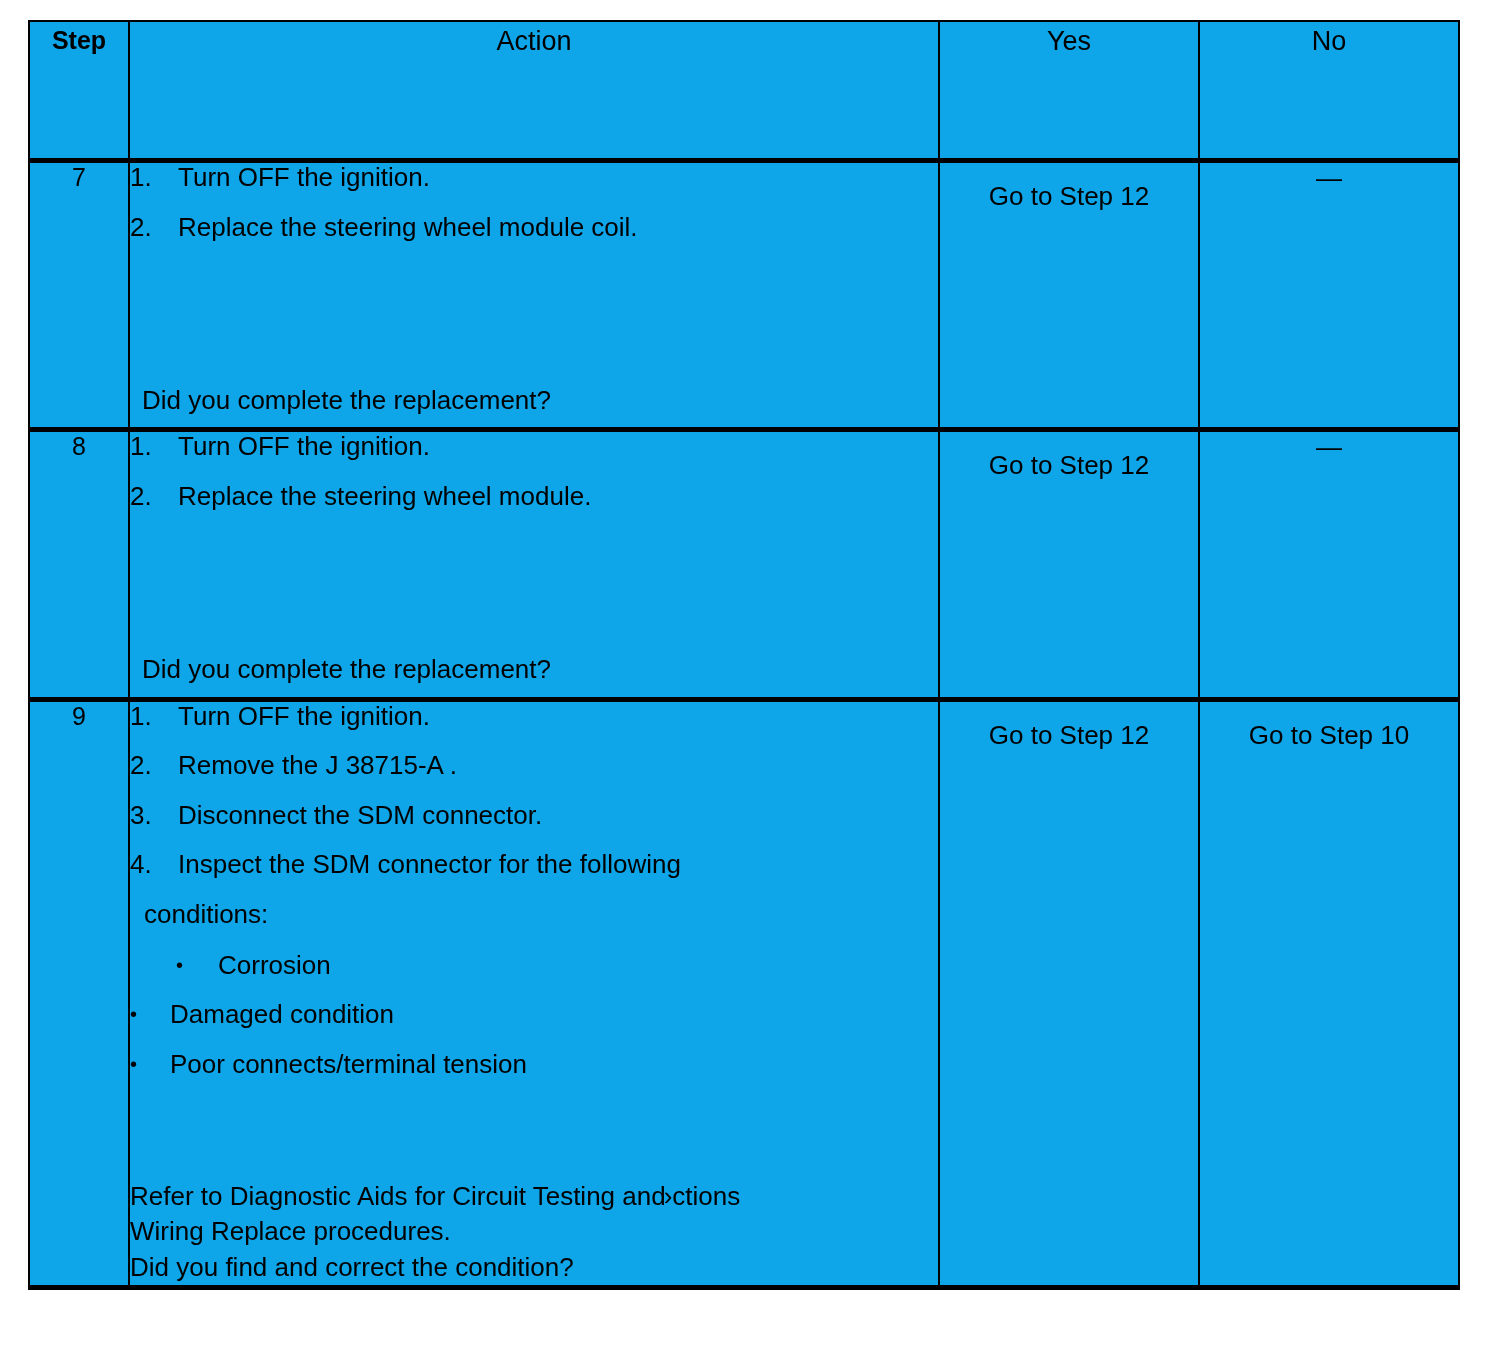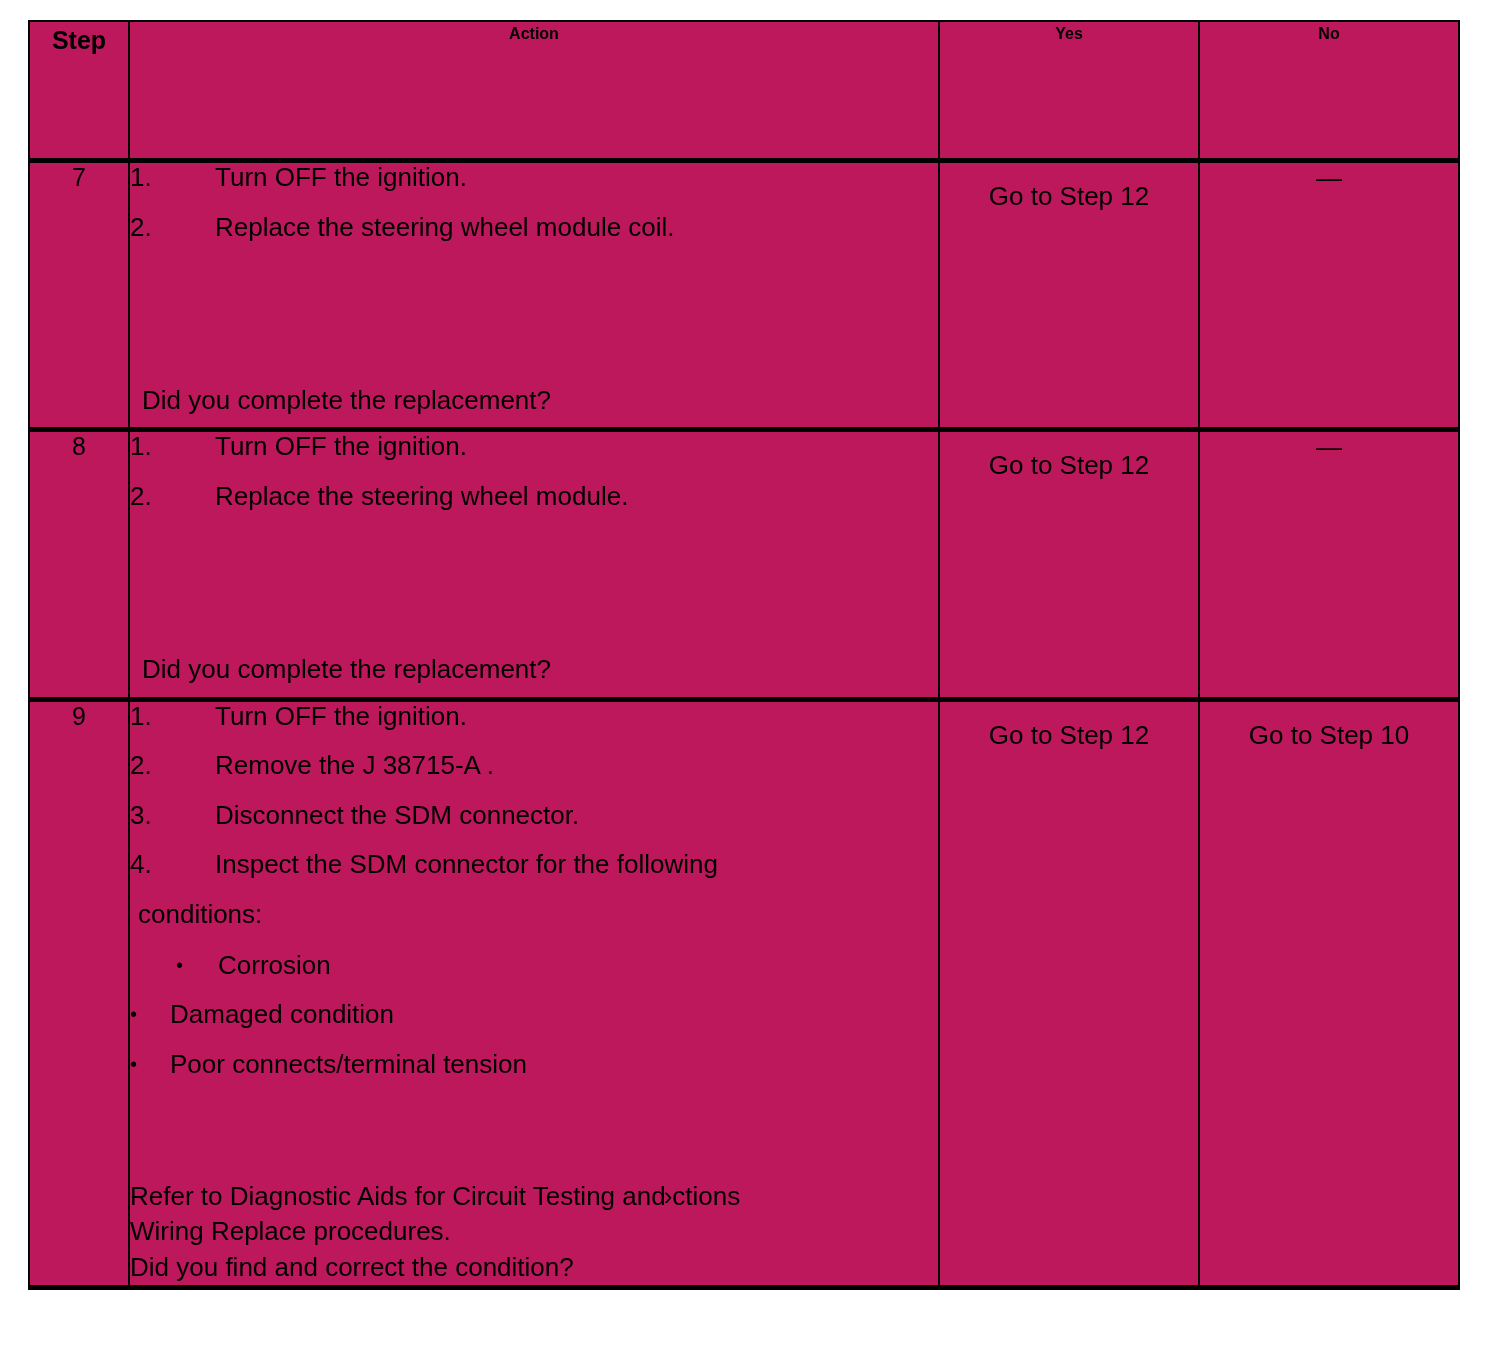--- a/index.html
+++ b/index.html
@@ -30,39 +30,39 @@
     width: 1432px;
     border-collapse: collapse;
     table-layout: fixed;
   }
 
   .diag-table td,
   .diag-table th {
     border: 2px solid #000000;
     padding: 0;
     vertical-align: top;
-    background: #be185d;
+    background: #0ea5e9;
   }
 
   
   .row-sep > td { border-top-width: 5px; }
   .thead-row > th { border-bottom-width: 5px; }
   .last-row > td { border-bottom-width: 5px; }
 
   col.c-step   { width: 100px; }
   col.c-action { width: 810px; }
   col.c-yes    { width: 260px; }
   col.c-no     { width: 260px; }
 
   
   .hdr {
     height: 136px;
     text-align: center;
-    font-weight: bold;
-    font-size: 16px;
+    font-weight: normal;
+    font-size: 27px;
     vertical-align: middle;
     line-height: 1.45;
   }
   .hdr-step {
     font-size: 25px;
     font-weight: bold;
     line-height: 1.5;
     padding: 0 20px;
     word-break: break-all;
   }
@@ -106,26 +106,26 @@
     display: flex;
     align-items: flex-start;
     margin: 0 0 21px 0;
     font-size: 26px;
     line-height: 1.1;
   }
   ol.steps > li .num {
     width: 48px;
     flex: 0 0 48px;
   }
-  ol.steps > li .txt { flex: 1 1 auto; margin-left: 37px; }
+  ol.steps > li .txt { flex: 1 1 auto; }
 
   .cont-line {
     font-size: 26px;
     line-height: 1.1;
-    margin: 0 0 22px 8px;
+    margin: 0 0 22px 14px;
   }
 
   ul.conds {
     list-style: none;
     margin: 0;
     padding: 0;
   }
   ul.conds > li {
     display: flex;
     align-items: flex-start;

